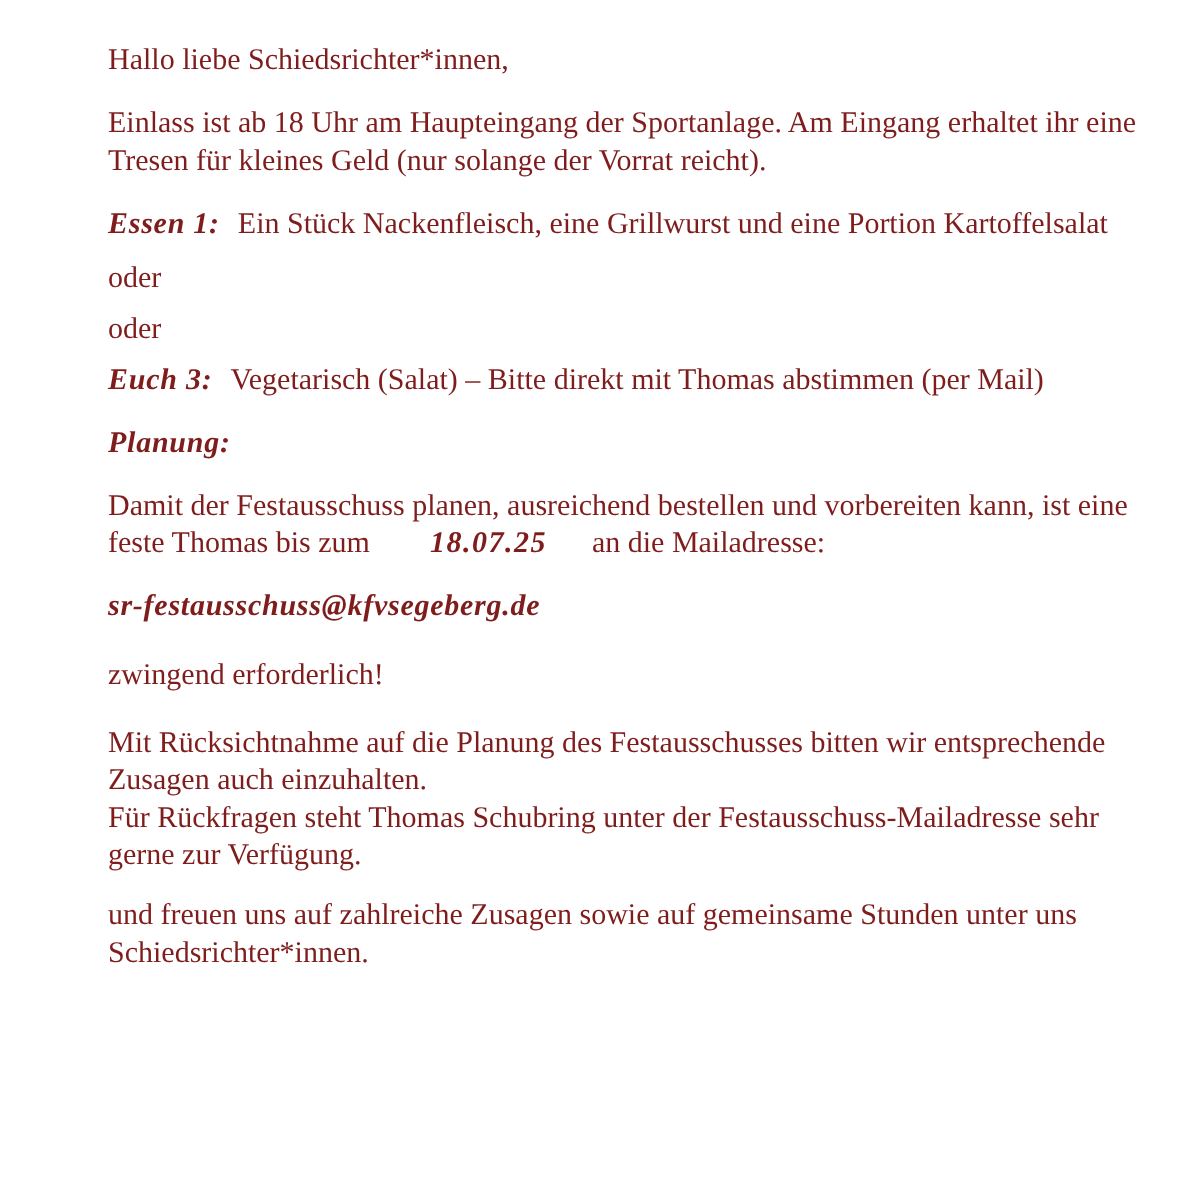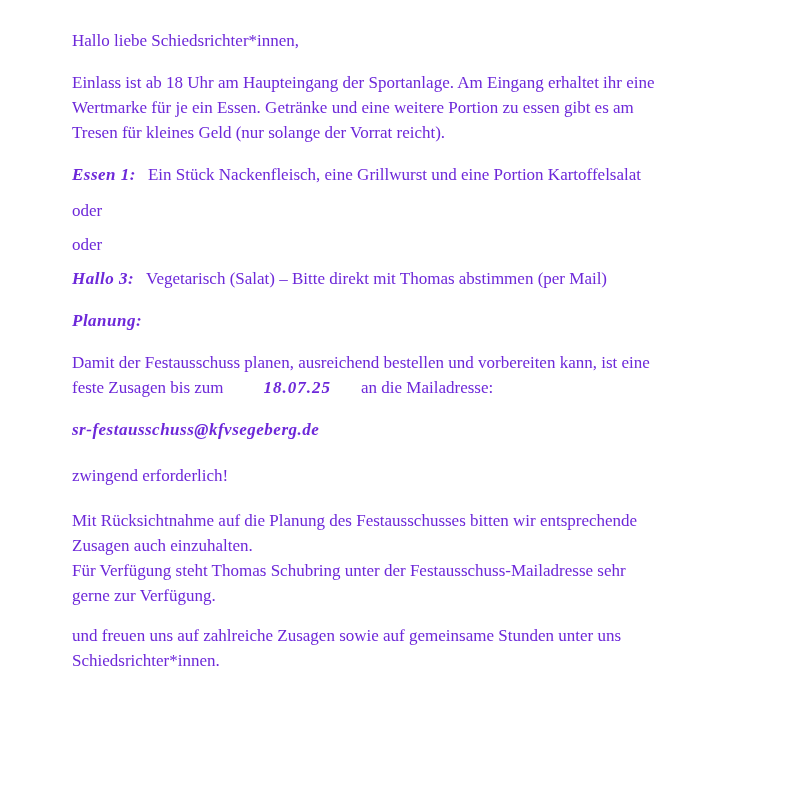--- a/index.html
+++ b/index.html
@@ -11,23 +11,23 @@
     width: 800px;
     height: 800px;
     overflow: hidden;
   }
   .page {
     box-sizing: border-box;
     width: 800px;
     height: 800px;
     padding: 28px 112px 0 72px;
     background: #ffffff;
-    color: #6d28d9;
+    color: #7f1d1d;
     font-family: "Liberation Serif", "DejaVu Serif", serif;
-    font-size: 17px;
+    font-size: 20px;
     line-height: 25px;
   }
   .para        { margin: 0 0 17px 0; }
   .para-tight  { margin: 0 0 9px 0; }
   .para-m11    { margin: 0 0 11px 0; }
   .para-m15    { margin: 0 0 15px 0; }
   .para-m20    { margin: 0 0 20px 0; }
   .para-last   { margin: 0; }
   .line        { white-space: nowrap; }
   .center      { text-align: left; }
@@ -40,62 +40,61 @@
 
 <div class="page">
 
   <div class="para">
     <div class="line">Hallo liebe Schiedsrichter*innen,</div>
   </div>
 
 
   <div class="para">
     <div class="line">Einlass ist ab 18 Uhr am Haupteingang der Sportanlage. Am Eingang erhaltet ihr eine</div>
-    <div class="line">Wertmarke für je ein Essen. Getränke und eine weitere Portion zu essen gibt es am</div>
     <div class="line">Tresen für kleines Geld (nur solange der Vorrat reicht).</div>
   </div>
 
   <div class="para-m11">
     <div class="line"><span class="bi menu-label">Essen 1:</span><span>Ein Stück Nackenfleisch, eine Grillwurst und eine Portion Kartoffelsalat</span></div>
   </div>
 
   <div class="para-tight center">
     <div class="line">oder</div>
   </div>
 
 
   <div class="para-tight center">
     <div class="line">oder</div>
   </div>
 
   <div class="para-tight">
-    <div class="line"><span class="bi menu-label">Hallo 3:</span><span>Vegetarisch (Salat) – Bitte direkt mit Thomas abstimmen (per Mail)</span></div>
+    <div class="line"><span class="bi menu-label">Euch 3:</span><span>Vegetarisch (Salat) – Bitte direkt mit Thomas abstimmen (per Mail)</span></div>
   </div>
 
   <div class="para center" style="margin-top:17px;">
     <div class="line bi">Planung:</div>
   </div>
 
   <div class="para">
     <div class="line">Damit der Festausschuss planen, ausreichend bestellen und vorbereiten kann, ist eine</div>
-    <div class="line"><span>feste Zusagen bis zum</span><span class="bi deadline">18.07.25</span><span>an die Mailadresse:</span></div>
+    <div class="line"><span>feste Thomas bis zum</span><span class="bi deadline">18.07.25</span><span>an die Mailadresse:</span></div>
   </div>
 
   <div class="para center">
     <div class="line bi">sr-festausschuss@kfvsegeberg.de</div>
   </div>
 
   <div class="para-m20 center" style="margin-top:21px;">
     <div class="line">zwingend erforderlich!</div>
   </div>
 
   <div class="para-m15">
     <div class="line">Mit Rücksichtnahme auf die Planung des Festausschusses bitten wir entsprechende</div>
     <div class="line">Zusagen auch einzuhalten.</div>
-    <div class="line">Für Verfügung steht Thomas Schubring unter der Festausschuss-Mailadresse sehr</div>
+    <div class="line">Für Rückfragen steht Thomas Schubring unter der Festausschuss-Mailadresse sehr</div>
     <div class="line">gerne zur Verfügung.</div>
   </div>
 
   <div class="para-last" style="margin-top:9px;">
     <div class="line">und freuen uns auf zahlreiche Zusagen sowie auf gemeinsame Stunden unter uns</div>
     <div class="line">Schiedsrichter*innen.</div>
   </div>
 
 </div>
 

